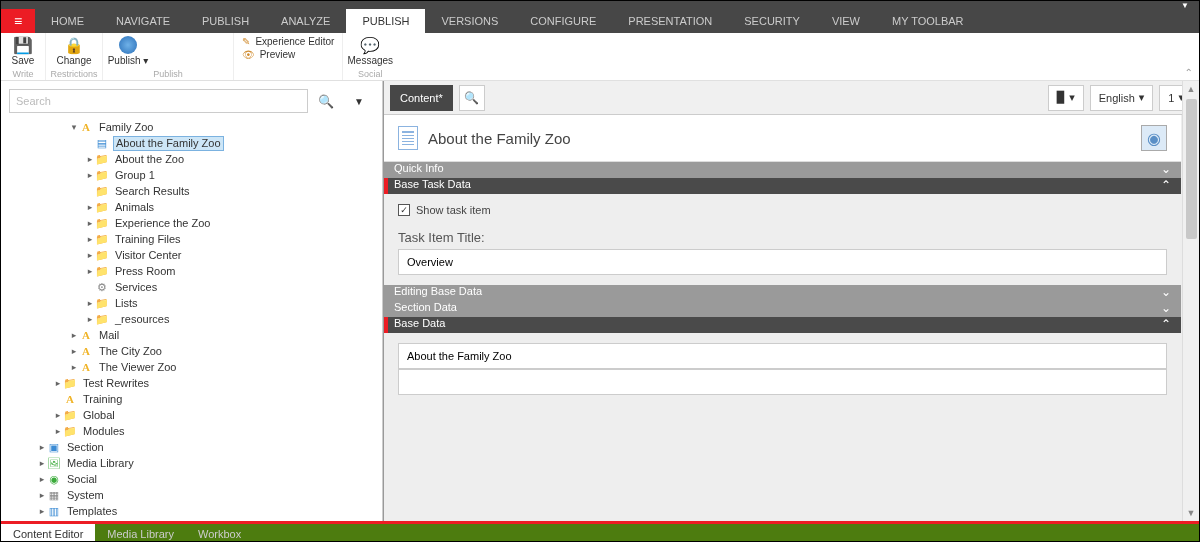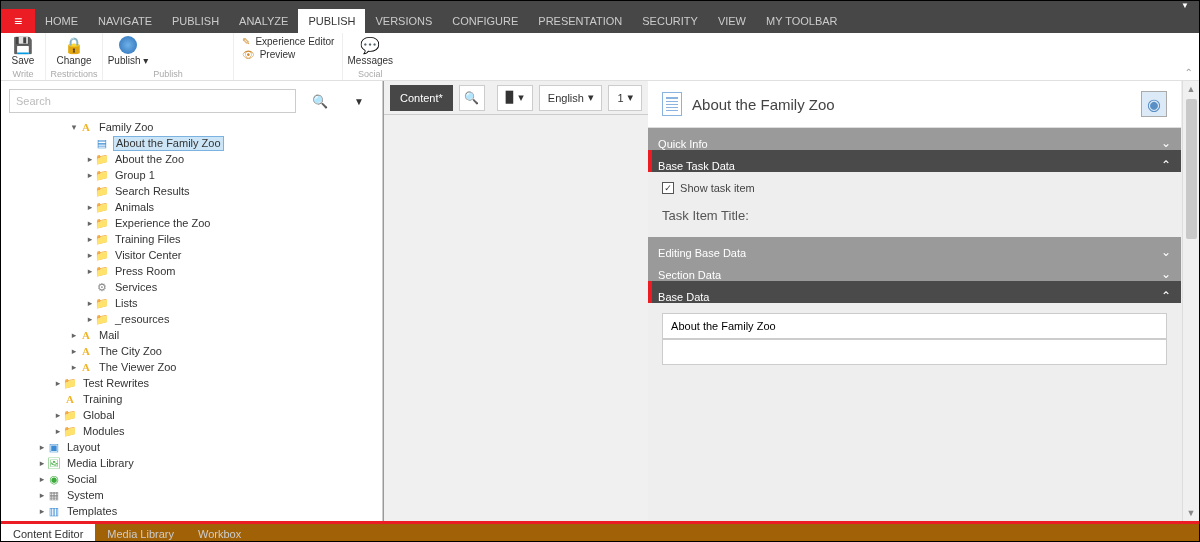--- a/index.html
+++ b/index.html
@@ -1,71 +1,71 @@
 <!DOCTYPE html>
 <html><head>
 <meta charset="utf-8">
 <style>
 * { box-sizing: border-box; margin: 0; padding: 0; font-family: "Segoe UI", Arial, sans-serif; }
 body { width: 1200px; height: 542px; overflow: hidden; background: #fff; font-size: 11px; color: #333; border:1px solid #000; position:relative;}
 .topbar { height: 8px; background: #474747; display:flex; justify-content:flex-end; align-items:center; padding-right:10px;}
 .topbar .caret { color:#fff; font-size:8px; }
 .menubar { height: 24px; background: #474747; display: flex; align-items: stretch; }
 .hamburger { width: 34px; background: #ec1c24; color: #fff; display:flex; align-items:center; justify-content:center; font-size:14px; }
-.menu-item { color: #ccc; padding: 0 10px; display:flex; align-items:center; font-size: 11px; cursor:pointer; }
+.menu-item { color: #ccc; padding: 0 16px; display:flex; align-items:center; font-size: 11px; cursor:pointer; }
 .menu-item.active { background: #fff; color: #333; }
 .ribbon { height: 48px; border-bottom: 1px solid #e0e0e0; display:flex; position:relative; background:#fff;}
 .ribbon-big { display:flex; flex-direction:column; align-items:center; font-size:10px; color:#333; cursor:pointer; padding-top:2px;}
 .ribbon-big .icon { width:20px; height:20px; display:flex; align-items:center; justify-content:center; font-size:16px;}
 .ribbon-caption { font-size:9px; color:#aaa; text-align:center; width:100%; position:absolute; bottom:1px;}
 .ribbon-group-wrap{position:relative; display:flex; flex-direction:column;}
 .ribbon-small-col { display:flex; flex-direction:column; justify-content:flex-start; padding:3px 8px 0; gap:2px;}
 .ribbon-small { display:flex; align-items:center; gap:5px; font-size:10px; cursor:pointer; white-space:nowrap;}
 .ribbon-small .dot{ width:10px;height:10px; border-radius:50%; display:inline-block;}
 .ribbon-collapse { position:absolute; right:6px; bottom:2px; color:#999; font-size:10px; cursor:pointer;}
 .workspace { display:flex; height: calc(542px - 8px - 24px - 48px - 22px); }
 .left-pane { width: 382px; border-right:1px solid #ccc; display:flex; flex-direction:column; }
-.search-row { display:flex; align-items:center; padding:8px 8px 4px; gap:12px;}
+.search-row { display:flex; align-items:center; padding:8px 8px 4px; gap:6px;}
 .search-box { flex:1; height:24px; border:1px solid #ccc; padding:0 6px; font-size:11px; color:#999; display:flex; align-items:center;}
 .search-icon { color:#aaa; font-size:13px; padding:0 4px; cursor:pointer;}
 .search-drop { color:#333; font-size:10px; padding:0 10px; cursor:pointer;}
 .tree { flex:1; overflow:auto; padding: 2px 0 4px 0;}
 .tree-row { display:flex; align-items:center; height:16px; white-space:nowrap; cursor:pointer;}
 .tree-arrow { width:10px; text-align:center; color:#666; font-size:9px;}
 .tree-icon { width:14px; height:14px; display:inline-flex; align-items:center; justify-content:center; margin-right:4px; font-size:11px;}
 .tree-label { font-size:11px; color:#333; padding:0 2px;}
 .tree-row.selected .tree-label { background:#cde6f7; border:1px solid #7bb2e0; padding:0 2px; line-height:13px;}
-.right-pane { flex:1; display:flex; flex-direction:row; background:#f0f0f0; position:relative; border-left:1px solid #999;}
+.right-pane { flex:1; display:flex; flex-direction:column; background:#f0f0f0; position:relative; border-left:1px solid #999;}
 .tabrow { height:34px; background:#f0f0f0; display:flex; align-items:center; padding:4px 6px; gap:6px; border-bottom:1px solid #ccc;}
 .tab { background:#474747; color:#fff; height:26px; padding:0 10px; display:flex; align-items:center; font-size:11px;}
 .iconbtn { width:26px; height:26px; border:1px solid #ccc; background:#fff; display:flex; align-items:center; justify-content:center; cursor:pointer; font-size:12px; color:#666;}
 .tabrow .spacer{flex:1;}
 .ddbtn { height:26px; border:1px solid #ccc; background:#fff; padding:0 8px; display:flex; align-items:center; gap:4px; font-size:11px; cursor:pointer;}
 .content-scroll { flex:1; overflow:auto; background:#eee; position:relative; padding-right:18px;}
 .content-header { background:#fff; border-bottom:1px solid #ddd; padding:10px 14px; display:flex; align-items:center; gap:10px;}
 .doc-icon { width:20px; height:24px; border:1px solid #8bb3e0; background:#fff; position:relative;}
 .doc-icon::before{content:""; position:absolute; top:4px; left:3px; right:3px; height:2px; background:#8bb3e0;}
 .doc-icon::after{content:""; position:absolute; top:8px; left:3px; right:3px; bottom:4px; background:repeating-linear-gradient(#8bb3e0 0 1px, transparent 1px 3px);}
 .content-title { font-size:15px; color:#444;}
 .avatar { width:26px; height:26px; border:1px solid #aaa; background:#dceaf7; margin-left:auto; display:flex; align-items:center; justify-content:center; color:#5a8fc6; font-size:16px;}
-.section-bar { height:22px; display:flex; align-items:flex-end; padding:0 10px; color:#fff; font-size:11px; cursor:pointer;}
+.section-bar { height:16px; display:flex; align-items:flex-start; padding:0 10px; color:#fff; font-size:11px; cursor:pointer;}
 .section-bar .chev{ margin-left:auto; font-size:12px;}
 .section-grey { background:#9a9a9a;}
 .section-dark { background:#4a4a4a; border-left:4px solid #ec1c24; padding-left:6px;}
 .section-body { background:#eee; padding:10px 14px;}
 .field-label { font-size:13px; color:#555; margin:6px 0 4px;}
 .text-input { width:100%; height:26px; border:1px solid #ccc; background:#fff; padding:0 8px; font-size:11px;}
 .checkbox-row { display:flex; align-items:center; gap:6px; font-size:11px; color:#444;}
 .chk { width:12px; height:12px; border:1px solid #555; display:inline-flex; align-items:center; justify-content:center; font-size:9px; color:#333; background:#fff;}
 .vscroll { position:absolute; right:0; top:0; bottom:0; width:17px; background:#f0f0f0; border-left:1px solid #ddd;}
 .vscroll .up,.vscroll .down{height:16px; display:flex;align-items:center;justify-content:center;color:#888;font-size:9px; cursor:pointer;}
 .vscroll .thumb{position:absolute; right:2px; width:11px; background:#c8c8c8; border-radius:2px;}
 .vscroll .thumb.main{ top:18px; height:60px;}
 .vscroll.outer .thumb{ top:18px; height:140px;}
-.bottombar { height:22px; background:#a16207; display:flex; align-items:stretch; border-top:3px solid #ec1c24;}
+.bottombar { height:22px; background:#4d7c0f; display:flex; align-items:stretch; border-top:3px solid #ec1c24;}
 .bottom-tab { padding:0 12px; display:flex; align-items:center; font-size:11px; color:#ccc; cursor:pointer;}
 .bottom-tab.active { background:#fff; color:#333;}
 .folder-y{color:#f0b429;}
 .folder-a{color:#f0b429; font-weight:bold; font-family:Georgia,serif;}
 .blue{color:#3b8bd4;}
 .green{color:#3bab3b;}
 .grey{color:#888;}
 .save-icon{color:#2d6fd2; font-size:18px;}
 .globe-icon{background:radial-gradient(circle,#6fb1e8,#2a6fb8); width:18px;height:18px;border-radius:50%;}
 </style>
@@ -247,21 +247,21 @@
           <span class="tree-label">Global</span>
         </div>
         <div class="tree-row" style="padding-left: 52px;">
           <span class="tree-arrow">▸</span>
           <span class="tree-icon folder-y">📁</span>
           <span class="tree-label">Modules</span>
         </div>
         <div class="tree-row" style="padding-left: 36px;">
           <span class="tree-arrow">▸</span>
           <span class="tree-icon blue">▣</span>
-          <span class="tree-label">Layout</span>
+          <span class="tree-label">Section</span>
         </div>
         <div class="tree-row" style="padding-left: 36px;">
           <span class="tree-arrow">▸</span>
           <span class="tree-icon green">🖼</span>
           <span class="tree-label">Media Library</span>
         </div>
         <div class="tree-row" style="padding-left: 36px;">
           <span class="tree-arrow">▸</span>
           <span class="tree-icon green">◉</span>
           <span class="tree-label">Social</span>
@@ -303,20 +303,21 @@
       <div class="section-bar section-dark">
           <span>Base Task Data</span>
           <span class="chev">⌃</span>
         </div>
       <div class="section-body">
         <div class="checkbox-row">
             <span class="chk">✓</span>
             <span>Show task item</span>
           </div>
         <div class="field-label" style="margin-top:14px;">Task Item Title:</div>
+        <input class="text-input" value="Overview" style="">
       </div>
       <div class="section-bar section-grey">
           <span>Editing Base Data</span>
           <span class="chev">⌄</span>
         </div>
       <div class="section-bar section-grey">
           <span>Section Data</span>
           <span class="chev">⌄</span>
         </div>
       <div class="section-bar section-dark">

